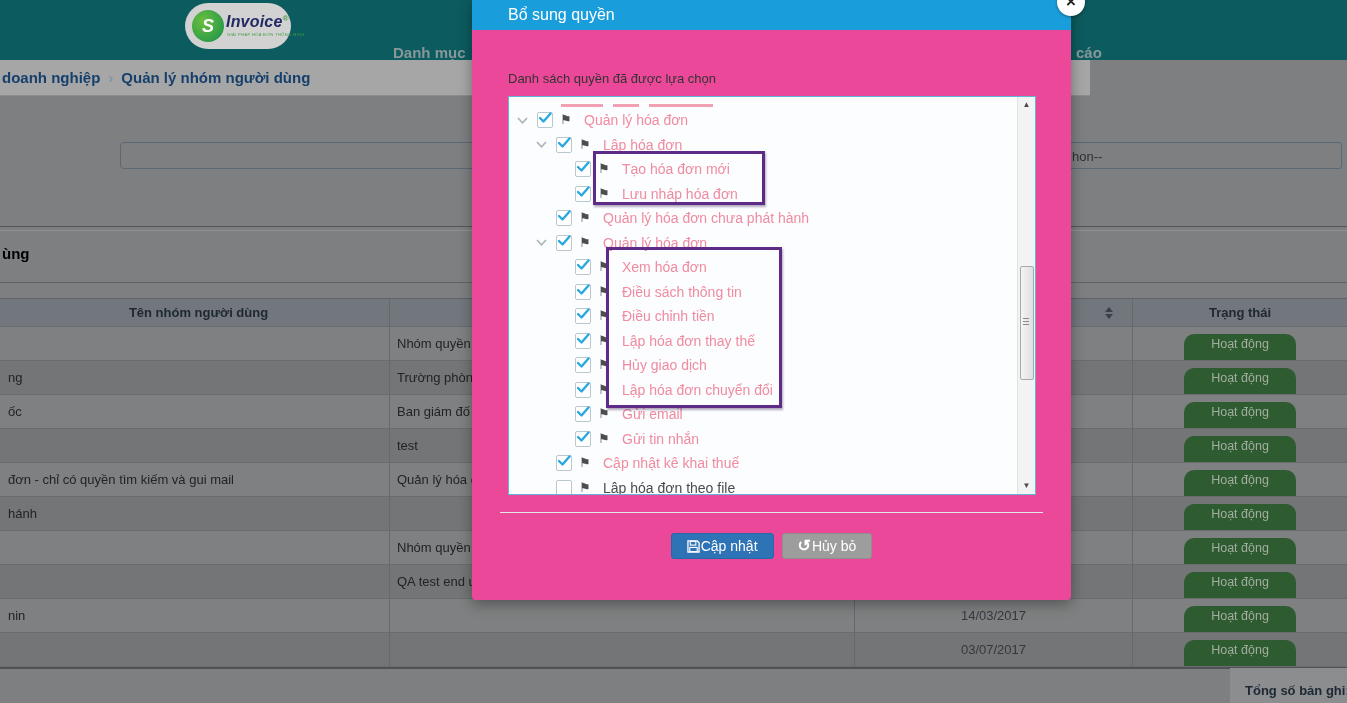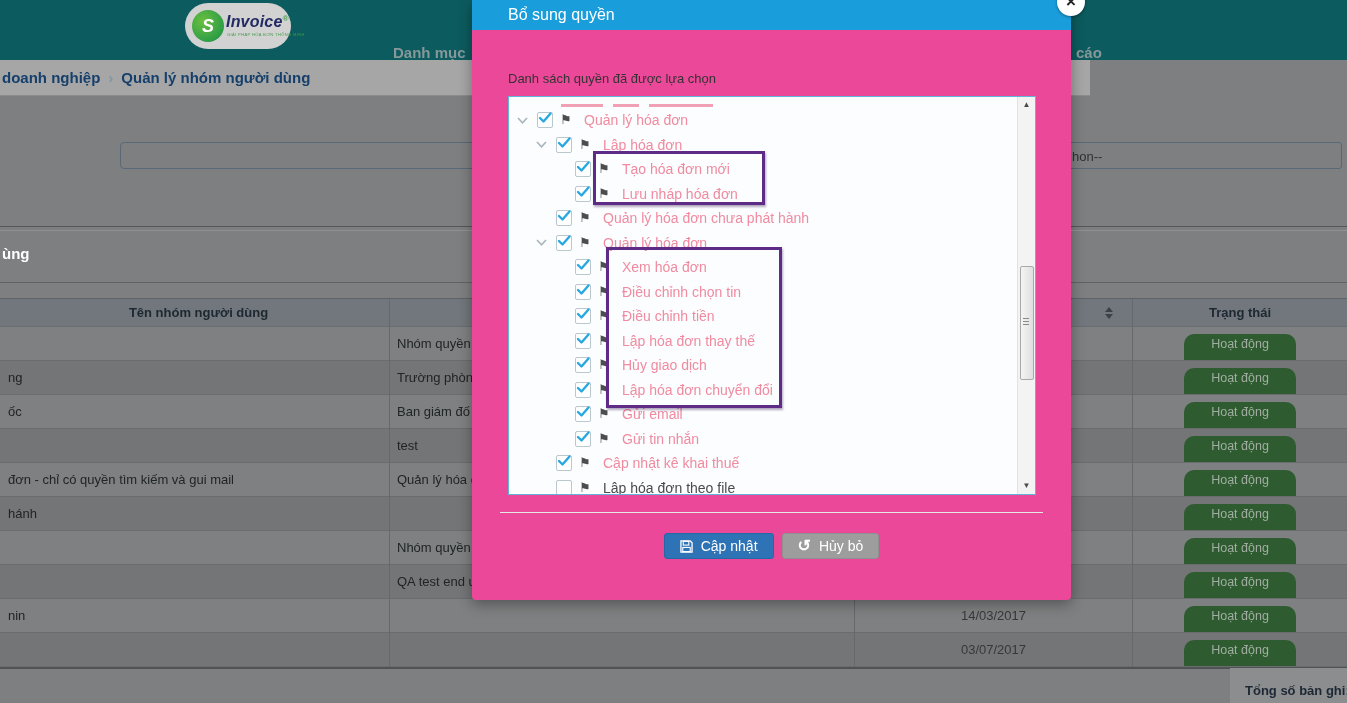--- a/index.html
+++ b/index.html
@@ -25,21 +25,21 @@
   .bc-sep{color:#8295a5;padding:0 8px;font-weight:bold;}
 
   .filter-input{position:absolute;left:120px;top:142px;width:560px;height:27px;
                 border:1px solid #5a6977;border-radius:4px;background:transparent;box-sizing:border-box;}
   .filter-select{position:absolute;left:690px;top:142px;width:652px;height:27px;
                  border:1px solid #5a6977;border-radius:3px;box-sizing:border-box;}
   .select-frag{position:absolute;left:1072px;top:149px;font-size:13px;color:#2e3234;}
 
   .panel-divider{position:absolute;left:0;top:226px;width:1347px;height:3px;
                  border-top:1px solid #545759;border-bottom:1px solid #8f9192;}
-  .section-heading{position:absolute;left:2px;top:245px;font-size:15px;font-weight:bold;color:#ffffff;}
+  .section-heading{position:absolute;left:2px;top:245px;font-size:15px;font-weight:bold;color:#000000;}
   .section-line{position:absolute;left:0;top:282px;width:1347px;height:1px;background:#606365;}
 
   
   .gtable{position:absolute;left:0;top:298px;width:1347px;border-bottom:2px solid #505356;}
   .ghead,.trow{display:flex;width:1347px;}
   .ghead{height:28px;background:#71777c;border-top:1px solid #5d6367;}
   .ghead .cell{font-weight:bold;color:#1e2831;font-size:13px;line-height:28px;}
   .trow{height:34px;}
   .trow.odd{background:#7e8081;}
   .trow.even{background:#737576;}
@@ -92,21 +92,21 @@
   .sb-grip{position:absolute;left:2px;top:51px;width:6px;height:1px;background:#8a8a8a;
            box-shadow:0 3px 0 #8a8a8a,0 6px 0 #8a8a8a;}
 
   .annotation{position:absolute;border:3px solid #5e2b87;box-shadow:1px 2px 2px rgba(40,10,70,.35);z-index:25;}
   .box1{left:121px;top:151px;width:166px;height:48px;}
   .box2{left:134px;top:247px;width:170px;height:155px;}
 
   .modal-divider{position:absolute;left:28px;top:512px;width:543px;height:1px;background:#e7e7e7;}
   .btn-row{position:absolute;left:0;top:533px;width:599px;display:flex;justify-content:center;gap:8px;}
   .btn{height:26px;padding:0 15px;border-radius:3px;color:#fff;font-size:14px;display:flex;
-       align-items:center;gap:8px;box-sizing:border-box;}
+       align-items:center;gap:1px;box-sizing:border-box;}
   .btn-update{background:#2e73b5;border:1px solid #2667a5;}
   .btn-cancel{background:#9d9d9d;border:1px solid #8f8f8f;}
   .undo-glyph{font-size:16px;line-height:16px;font-weight:bold;}
 </style>
 </head>
 <body>
 
 <div class="stage">
 
   <div class="app-header">
@@ -306,21 +306,21 @@
             <span class="tflag">⚑</span>
             <span class="tlbl">Xem hóa đơn</span>
           </div>
           <div class="titem" style="margin-left: 66px;">
             <span class="cb">
               <svg width="16" height="15" viewBox="0 0 16 15">
                 <polyline points="3,8 6.5,11.5 13.5,3.5" fill="none" stroke="#29a8e0" stroke-width="2.4" stroke-linecap="round" stroke-linejoin="round"></polyline>
               </svg>
             </span>
             <span class="tflag">⚑</span>
-            <span class="tlbl">Điều chỉnh chọn tin</span>
+            <span class="tlbl">Điều sách thông tin</span>
           </div>
           <div class="titem" style="margin-left: 66px;">
             <span class="cb">
               <svg width="16" height="15" viewBox="0 0 16 15">
                 <polyline points="3,8 6.5,11.5 13.5,3.5" fill="none" stroke="#29a8e0" stroke-width="2.4" stroke-linecap="round" stroke-linejoin="round"></polyline>
               </svg>
             </span>
             <span class="tflag">⚑</span>
             <span class="tlbl">Điều chỉnh tiền</span>
           </div>

